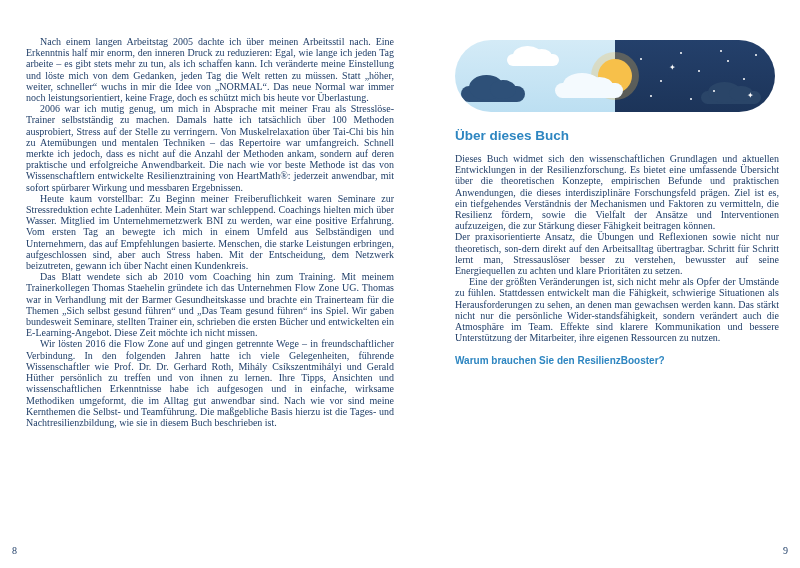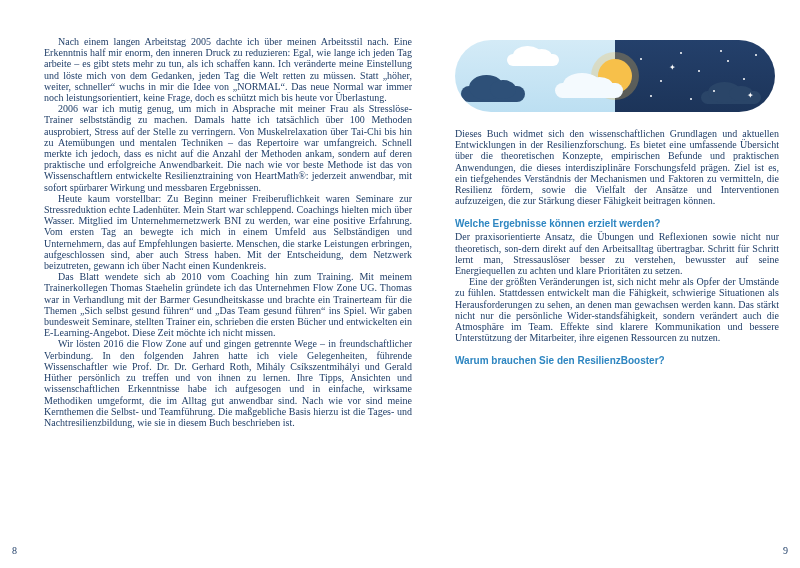--- a/index.html
+++ b/index.html
@@ -5,21 +5,21 @@
   html, body { margin: 0; padding: 0; }
   body {
     width: 800px; height: 568px;
     background: #ffffff;
     position: relative;
     overflow: hidden;
     font-family: "Liberation Serif", serif;
     color: #22406a;
   }
   .page { position: absolute; }
-  .page-left  { left: 44px;  top: 36px; width: 368px; }
+  .page-left  { left: 26px;  top: 36px; width: 368px; }
   .page-right { left: 455px; top: 40px; width: 324px; }
 
   .body-text p {
     margin: 0;
     font-size: 10px;
     line-height: 11.2px;
     text-align: justify;
     text-indent: 14px;
     color: #22406a;
   }
@@ -139,25 +139,25 @@
     <div class="star-dot" style="left:272px; top:20px;"></div>
     <div class="star-dot" style="left:288px; top:38px;"></div>
     <div class="star-dot" style="left:300px; top:14px;"></div>
     <div class="star-dot" style="left:195px; top:55px;"></div>
     <div class="star-dot" style="left:235px; top:58px;"></div>
     <div class="star-dot" style="left:265px; top:10px;"></div>
     <span class="sparkle" style="left:214px; top:24px;">✦</span>
     <span class="sparkle" style="left:292px; top:52px;">✦</span>
   </div>
 
+  <h2 class="chapter-heading">Über dieses Buch</h2>
 
   <div class="body-text">
     <p class="no-indent">Dieses Buch widmet sich den wissenschaftlichen Grundlagen und aktuellen Entwicklungen in der Resilienzforschung. Es bietet eine umfassende Übersicht über die theoretischen Konzepte, empirischen Befunde und praktischen Anwendungen, die dieses interdisziplinäre Forschungsfeld prägen. Ziel ist es, ein tiefgehendes Verständnis der Mechanismen und Faktoren zu vermitteln, die Resilienz fördern, sowie die Vielfalt der Ansätze und Interventionen aufzuzeigen, die zur Stärkung dieser Fähigkeit beitragen können.</p>
 
-    <h3 class="subheading">Welche Ergebnisse können erzielt werden?</h3>
     <p class="no-indent">Der praxisorientierte Ansatz, die Übungen und Reflexionen sowie nicht nur theoretisch, son-dern direkt auf den Arbeitsalltag übertragbar. Schritt für Schritt lernt man, Stressauslöser besser zu verstehen, bewusster auf seine Energiequellen zu achten und klare Prioritäten zu setzen.</p>
     <p>Eine der größten Veränderungen ist, sich nicht mehr als Opfer der Umstände zu fühlen. Stattdessen entwickelt man die Fähigkeit, schwierige Situationen als Herausforderungen zu sehen, an denen man gewachsen werden kann. Das stärkt nicht nur die persönliche Wider-standsfähigkeit, sondern verändert auch die Atmosphäre im Team. Effekte sind klarere Kommunikation und bessere Unterstützung der Mitarbeiter, ihre eigenen Ressourcen zu nutzen.</p>
 
     <h3 class="subheading">Warum brauchen Sie den ResilienzBooster?</h3>
   </div>
 </div>
 
 <span class="page-number left">8</span>
 <span class="page-number right">9</span>
 

